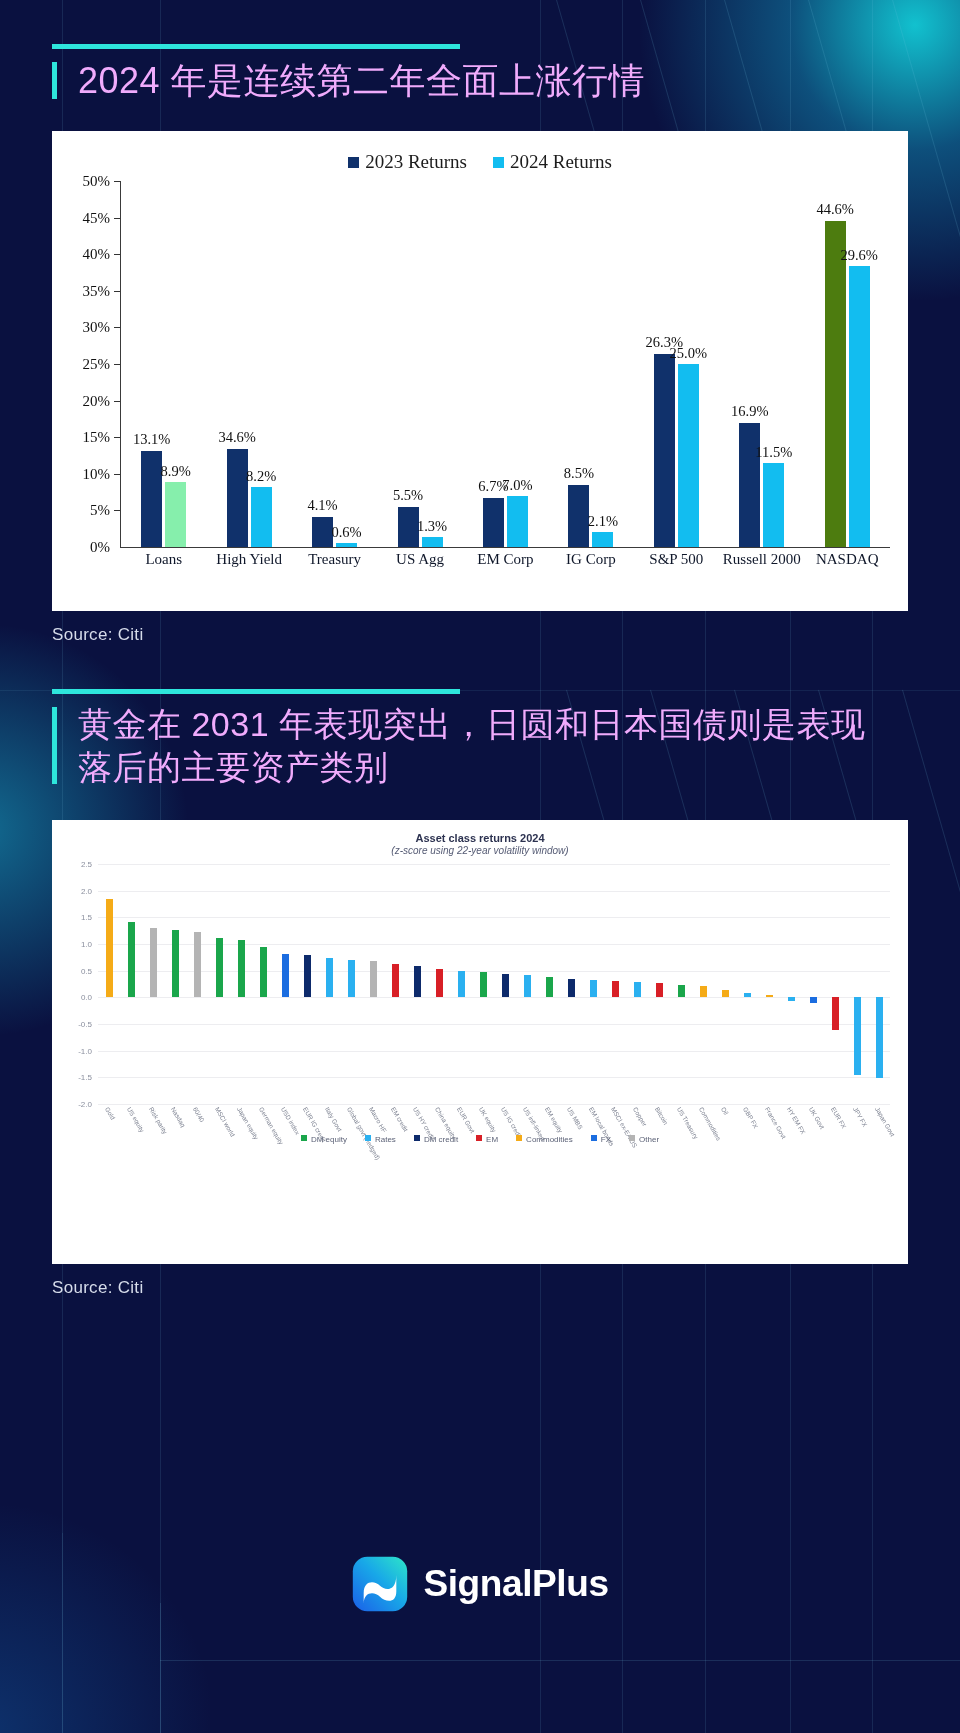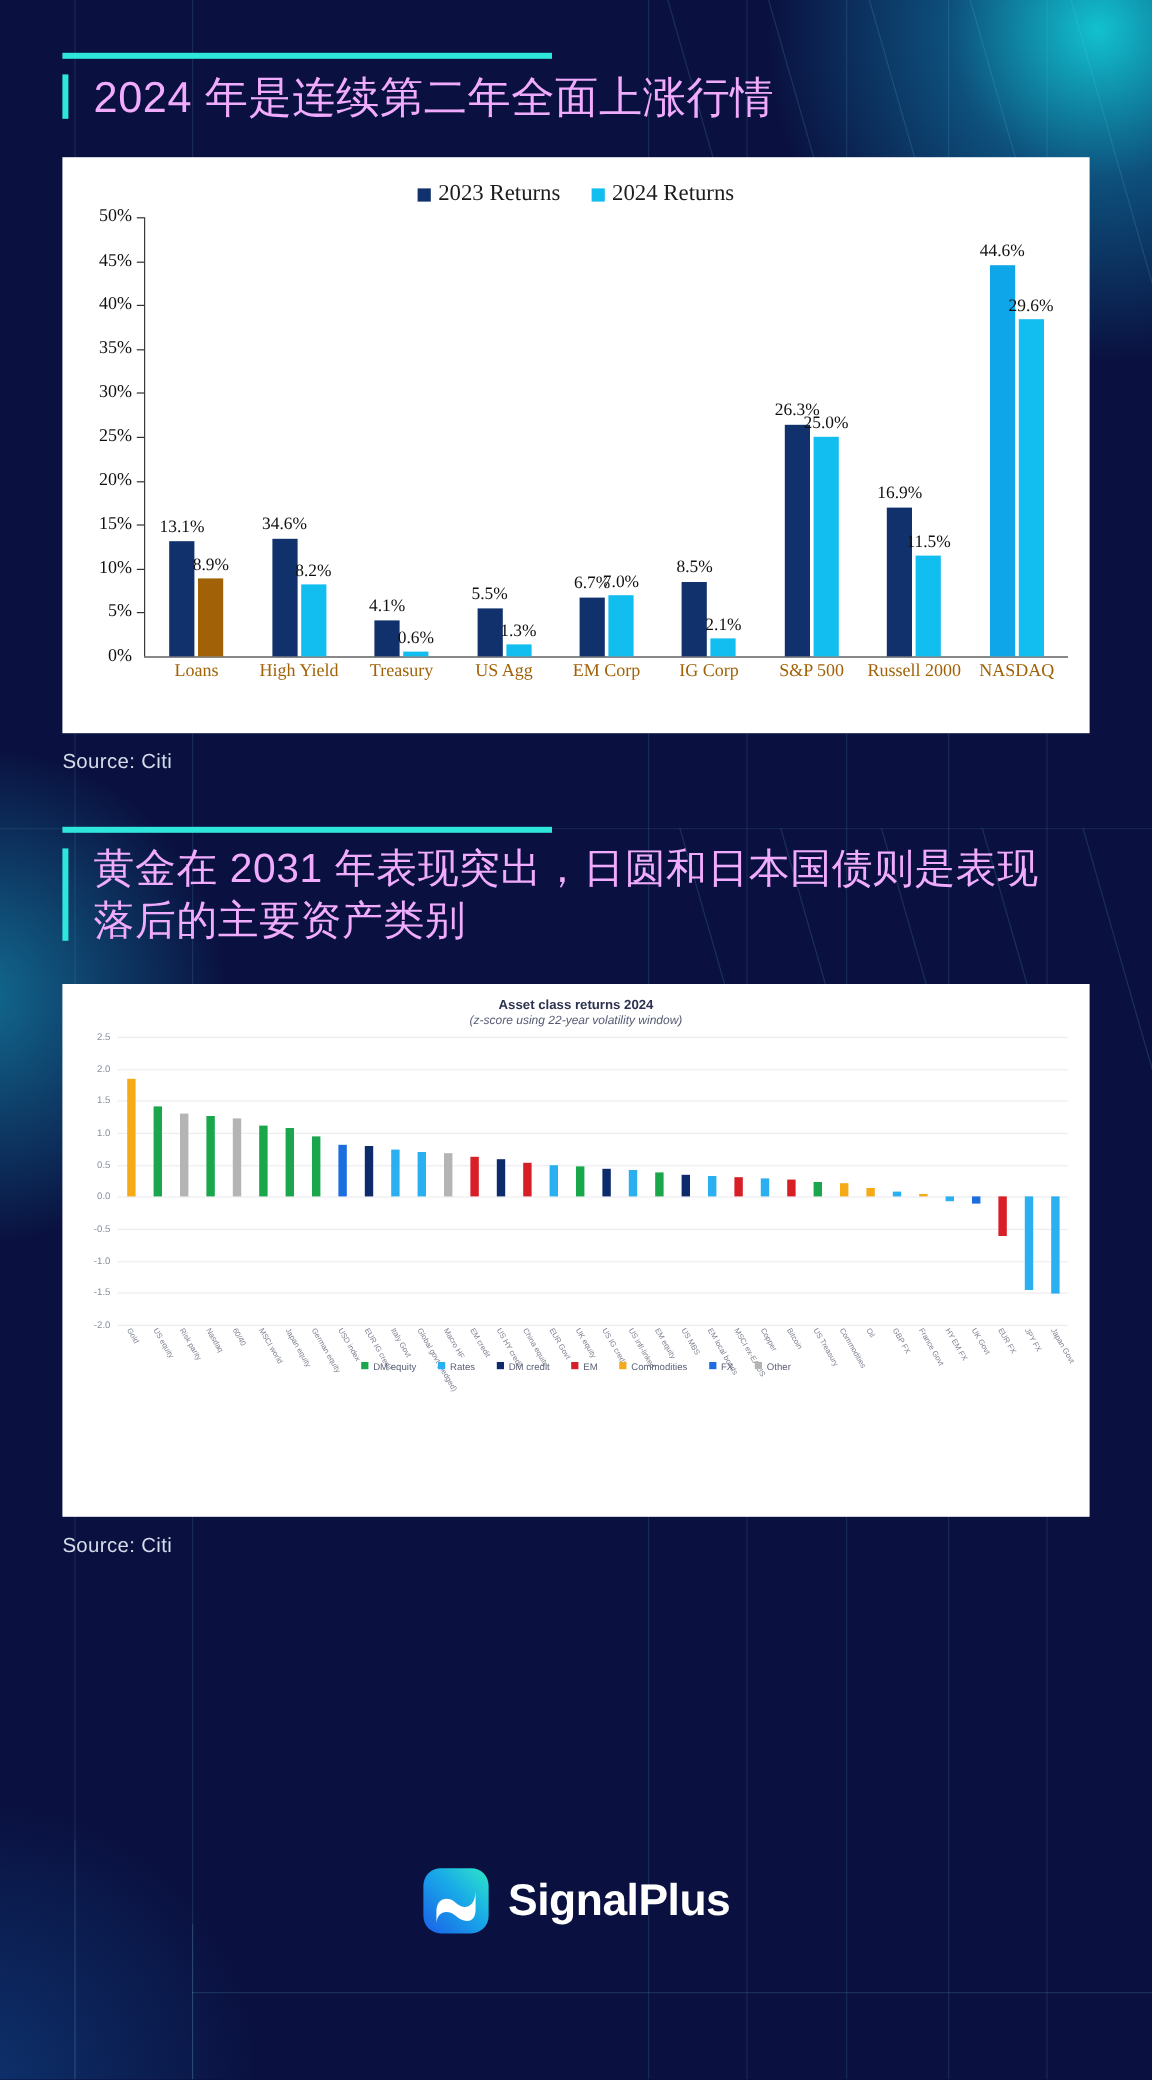--- a/index.html
+++ b/index.html
@@ -109,21 +109,21 @@
   .c1-bar { width: 21px; position: relative; }
   .c1-bar .lbl {
     position: absolute; left: 50%; transform: translateX(-50%);
     bottom: 100%; margin-bottom: 3px;
     font-family: "Liberation Serif", serif; font-size: 14.5px; color: #111;
     white-space: nowrap;
   }
   #c1-cats {
     position: absolute; left: 59px; right: 8px; top: 370px;
     display: flex; justify-content: space-around;
-    font-family: "Liberation Serif", serif; font-size: 15px; color: #a16207;
+    font-family: "Liberation Serif", serif; font-size: 15px; color: #0f172a;
   }
   #c1-cats .cat { flex: 1 1 0; text-align: center; line-height: 1.15; }
 
   
   #chart2-card { height: 444px; padding: 12px 14px 8px 14px; }
   #c2-title { text-align: center; font-size: 11px; font-weight: bold; color: #2c3250; }
   #c2-sub { text-align: center; font-size: 10px; font-style: italic; color: #555b74; margin-top: 1px; }
 
   #c2-plotwrap { position: relative; height: 280px; margin-top: 8px; }
   #c2-grid { position: absolute; left: 32px; right: 4px; top: 0; height: 240px; }
@@ -238,21 +238,21 @@
         <div class="ytick" style="top: 329.4px;"></div>
         <div class="yt" style="top: 366px;">0%</div>
       </div>
     <div id="c1-axisline-v"></div>
     <div id="c1-axisline-h"></div>
     <div id="c1-bars">
         <div class="c1-group">
           <div class="c1-bar" title="2023 Returns – Loans: 13.1%" style="height: 95.892px; background: rgb(16, 49, 107);">
             <span class="lbl">13.1%</span>
           </div>
-          <div class="c1-bar" title="2024 Returns – Loans: 8.9%" style="height: 65.148px; background: #a16207;">
+          <div class="c1-bar" title="2024 Returns – Loans: 8.9%" style="height: 65.148px; background: #86efac;">
             <span class="lbl" style="margin-bottom: 2px;">8.9%</span>
           </div>
         </div>
         <div class="c1-group">
           <div class="c1-bar" title="2023 Returns – High Yield: 13.4%" style="height: 98.088px; background: rgb(16, 49, 107);">
             <span class="lbl">34.6%</span>
           </div>
           <div class="c1-bar" title="2024 Returns – High Yield: 8.2%" style="height: 60.024px; background: rgb(18, 189, 240);">
             <span class="lbl" style="margin-bottom: 2px;">8.2%</span>
           </div>
@@ -299,21 +299,21 @@
         </div>
         <div class="c1-group">
           <div class="c1-bar" title="2023 Returns – Russell 2000: 16.9%" style="height: 123.708px; background: rgb(16, 49, 107);">
             <span class="lbl">16.9%</span>
           </div>
           <div class="c1-bar" title="2024 Returns – Russell 2000: 11.5%" style="height: 84.18px; background: rgb(18, 189, 240);">
             <span class="lbl" style="margin-bottom: 2px;">11.5%</span>
           </div>
         </div>
         <div class="c1-group">
-          <div class="c1-bar" title="2023 Returns – NASDAQ: 44.6%" style="height: 326.472px; background: #0ea5e9;">
+          <div class="c1-bar" title="2023 Returns – NASDAQ: 44.6%" style="height: 326.472px; background: #4d7c0f;">
             <span class="lbl">44.6%</span>
           </div>
           <div class="c1-bar" title="2024 Returns – NASDAQ: 29.6%" style="height: 281px; background: rgb(18, 189, 240);">
             <span class="lbl" style="margin-bottom: 2px;">29.6%</span>
           </div>
         </div>
       </div>
     <div id="c1-cats">
         <div class="cat">Loans</div>
         <div class="cat">High Yield</div>

